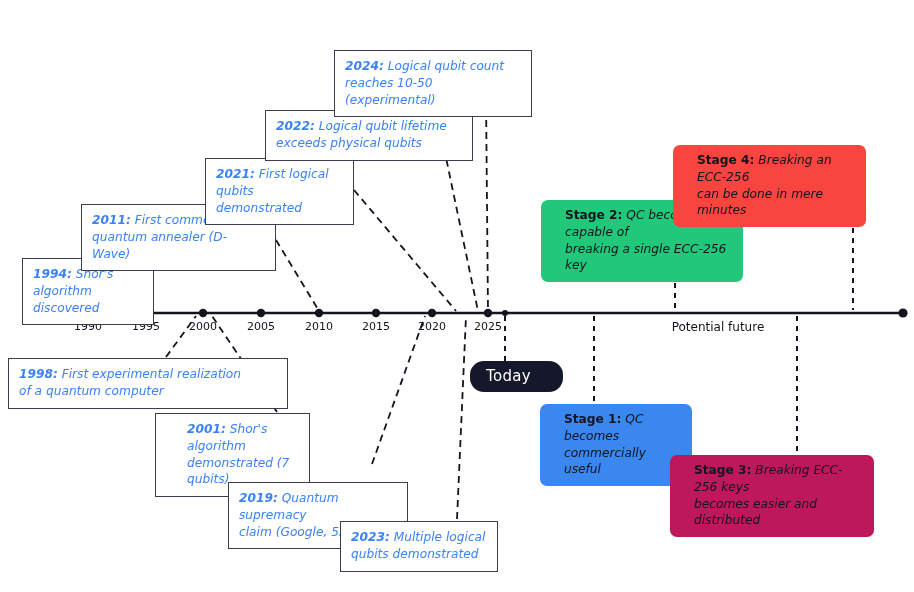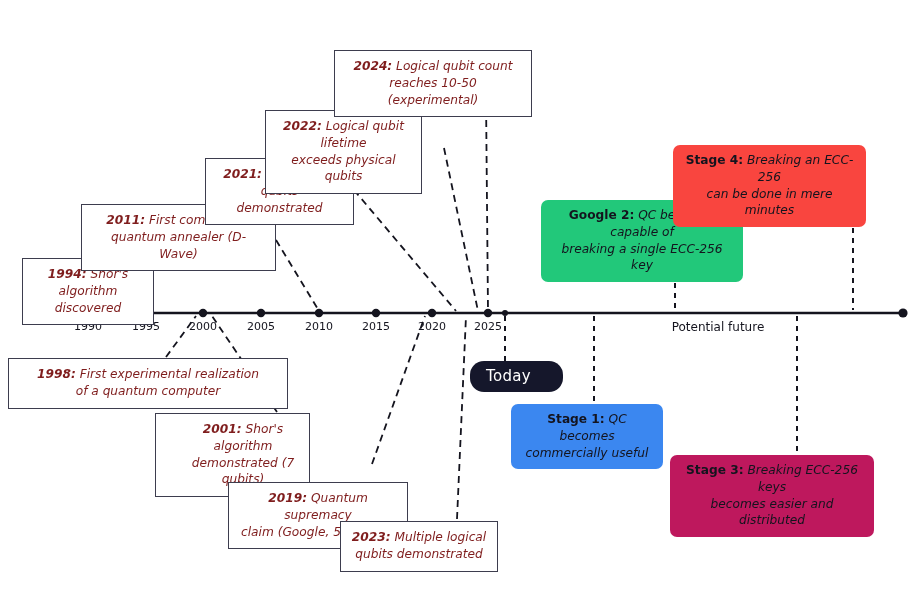--- a/index.html
+++ b/index.html
@@ -62,41 +62,40 @@
   .note {
     position: absolute;
     box-sizing: border-box;
     background: #ffffff;
     border: 1.3px solid #3d3d4e;
     padding: 7px 10px 8px 10px;
     font-family: "DejaVu Sans", sans-serif;
     font-size: 12.2px;
     font-style: italic;
     line-height: 1.38;
-    color: #7f1d1d;
-    text-align: center;
+    color: #3b82f6;
     white-space: pre-line;
   }
   .note .yr {
     font-weight: bold;
     font-style: italic;
   }
 
   
   .stage {
     position: absolute;
     box-sizing: border-box;
     border-radius: 7px;
-    padding: 7px 11px 8px 11px;
+    padding: 7px 11px 8px 24px;
     font-family: "DejaVu Sans", sans-serif;
     font-size: 12.2px;
     font-style: italic;
     line-height: 1.38;
     color: #14141e;
-    text-align: center;
+    text-align: left;
     white-space: pre-line;
   }
   .stage .lbl {
     font-weight: bold;
     font-style: normal;
   }
 
   
   #today-badge {
     position: absolute;
@@ -158,37 +157,37 @@
       </g>
   </svg>
 
   <div id="notes-layer">
       <div class="note" style="left: 22px; top: 258px; width: 132px;"><span class="yr">1994:</span><span> Shor's algorithm
 discovered</span></div>
       <div class="note" style="left: 81px; top: 204px; width: 195px;"><span class="yr">2011:</span><span> First commercial
 quantum annealer (D-Wave)</span></div>
       <div class="note" style="left: 205px; top: 158px; width: 149px;"><span class="yr">2021:</span><span> First logical
 qubits demonstrated</span></div>
-      <div class="note" style="left: 265px; top: 110px; width: 157px;"><span class="yr">2022:</span><span> Logical qubit lifetime
+      <div class="note" style="left: 265px; top: 110px; width: 208px;"><span class="yr">2022:</span><span> Logical qubit lifetime
 exceeds physical qubits</span></div>
       <div class="note" style="left: 334px; top: 50px; width: 198px;"><span class="yr">2024:</span><span> Logical qubit count
 reaches 10-50 (experimental)</span></div>
       <div class="note" style="left: 8px; top: 358px; width: 280px;"><span class="yr">1998:</span><span> First experimental realization
 of a quantum computer</span></div>
       <div class="note" style="left: 155px; top: 413px; width: 155px; padding-left: 31px;"><span class="yr">2001:</span><span> Shor's algorithm
 demonstrated (7 qubits)</span></div>
       <div class="note" style="left: 228px; top: 466px; width: 180px; margin-top: 16px;"><span class="yr">2019:</span><span> Quantum supremacy
 claim (Google, 53 qubits)</span></div>
       <div class="note" style="left: 340px; top: 521px; width: 158px;"><span class="yr">2023:</span><span> Multiple logical
 qubits demonstrated</span></div>
     </div>
   <div id="stages-layer">
-      <div class="stage" style="left: 511px; top: 404px; width: 152px; background: rgb(59, 135, 240);"><span class="lbl">Stage 1:</span><span> QC becomes
+      <div class="stage" style="left: 540px; top: 404px; width: 152px; background: rgb(59, 135, 240);"><span class="lbl">Stage 1:</span><span> QC becomes
 commercially useful</span></div>
-      <div class="stage" style="left: 541px; top: 200px; width: 202px; background: rgb(34, 200, 122);"><span class="lbl">Google 2:</span><span> QC becomes capable of
+      <div class="stage" style="left: 541px; top: 200px; width: 202px; background: rgb(34, 200, 122);"><span class="lbl">Stage 2:</span><span> QC becomes capable of
 breaking a single ECC-256 key</span></div>
       <div class="stage" style="left: 670px; top: 455px; width: 204px; background: #be185d;"><span class="lbl">Stage 3:</span><span> Breaking ECC-256 keys
 becomes easier and distributed</span></div>
       <div class="stage" style="left: 673px; top: 145px; width: 193px; background: rgb(249, 69, 63);"><span class="lbl">Stage 4:</span><span> Breaking an ECC-256
 can be done in mere minutes</span></div>
     </div>
 
   <div id="today-badge" style="left: 470px; top: 361px; background: rgb(21, 23, 43); color: rgb(255, 255, 255);">
     <span>Today</span>
   </div>

